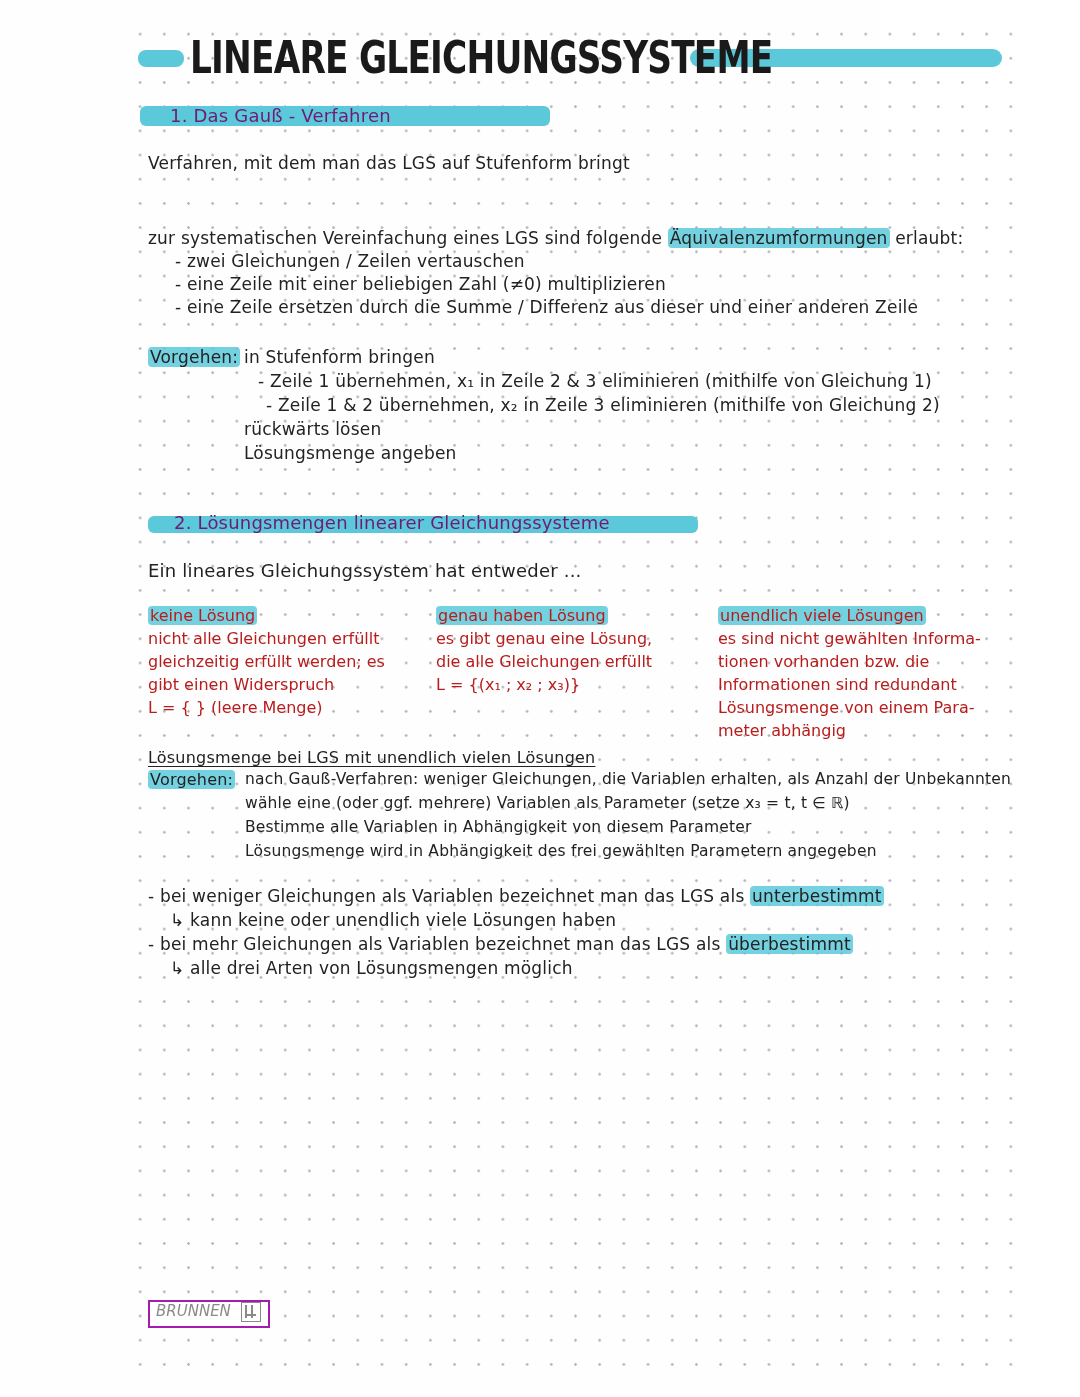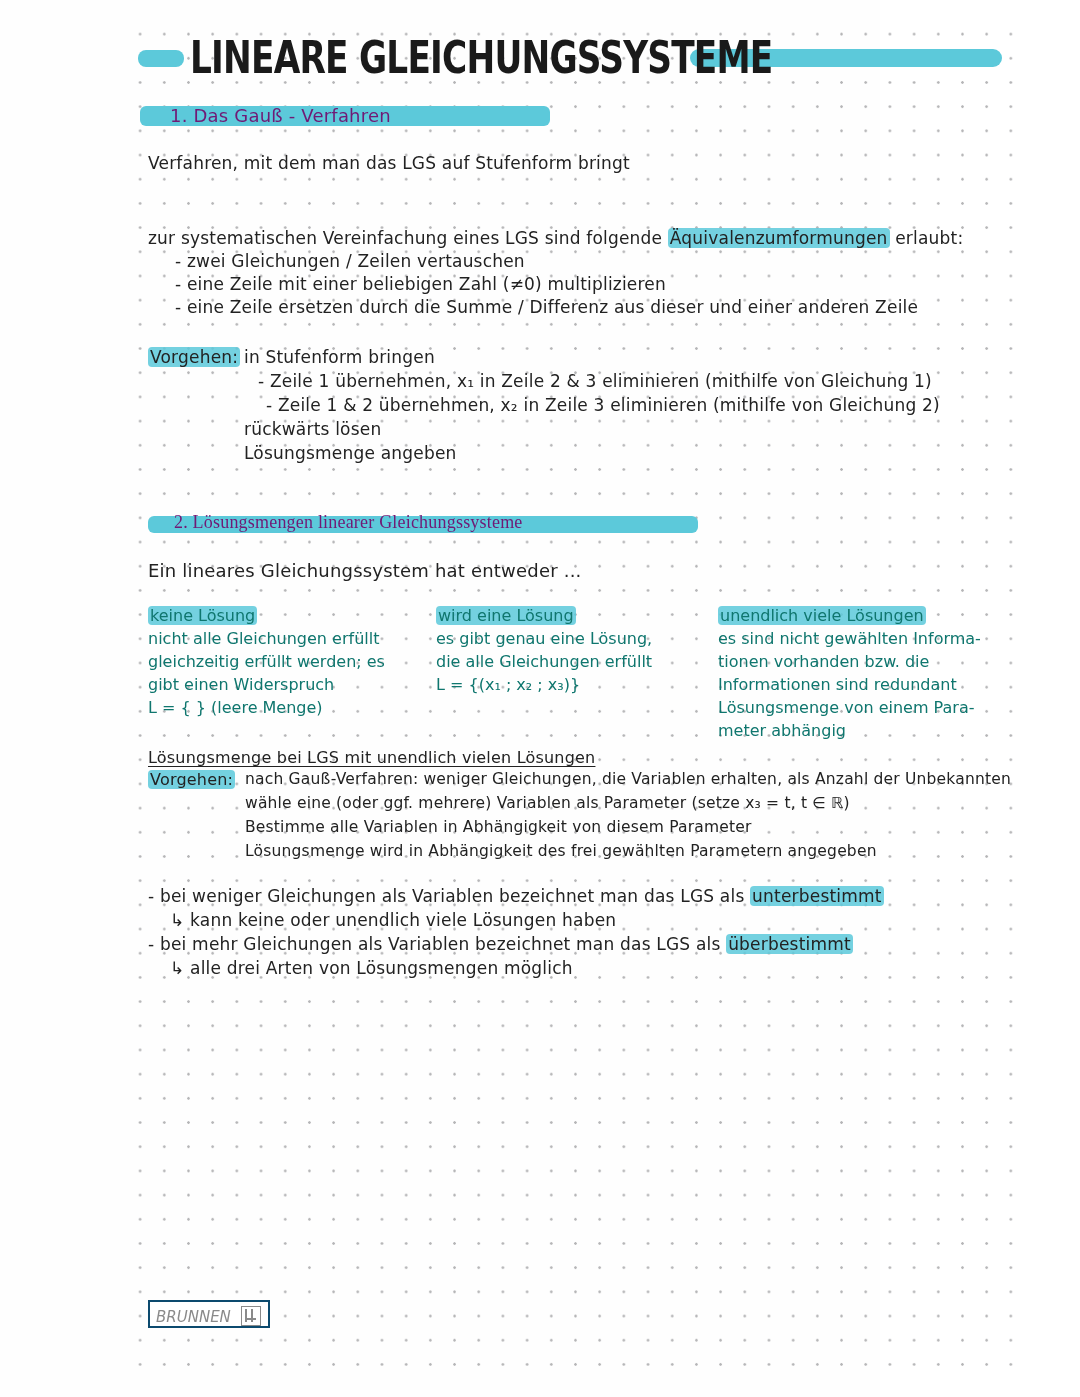--- a/index.html
+++ b/index.html
@@ -58,31 +58,31 @@
     }
     .sec-title {
       font-size: 18px;
       color: #701a75;
     }
     .underline { text-decoration: underline; text-underline-offset: 3px; }
     .col {
       position: absolute;
       font-size: 16px;
       line-height: 23px;
-      color: #0f766e;
+      color: #b91c1c;
     }
     .col .line { display: block; white-space: nowrap; }
     .brand {
       position: absolute;
       left: 148px; top: 1300px;
       width: 122px; height: 28px;
-      border: 2px solid #0c4a6e;
+      border: 2px solid #a21caf;
       box-sizing: border-box;
       display: flex;
-      align-items: flex-end;
+      align-items: flex-start;
       padding-left: 6px;
       gap: 10px;
       font-family: "DejaVu Sans", sans-serif;
       font-size: 15px;
       font-style: italic;
       color: #8a8a8a;
       background: #fff;
     }
     .brand-logo {
       width: 20px; height: 20px;
@@ -129,33 +129,33 @@
   <div class="abs hand" style="left:148px; top:347px;">
     <span class="hl-soft">Vorgehen:</span>
   </div>
   <div class="abs hand" style="left:244px; top:347px;">in Stufenform bringen</div>
   <div class="abs hand" style="left:258px; top:371px;">- Zeile 1 übernehmen, x₁ in Zeile 2 &amp; 3 eliminieren (mithilfe von Gleichung 1)</div>
   <div class="abs hand" style="left:266px; top:395px;">- Zeile 1 &amp; 2 übernehmen, x₂ in Zeile 3 eliminieren (mithilfe von Gleichung 2)</div>
   <div class="abs hand" style="left:244px; top:419px;">rückwärts lösen</div>
   <div class="abs hand" style="left:244px; top:443px;">Lösungsmenge angeben</div>
 
   <div class="abs hl" style="left:148px; top:516px; width:550px; height:17px;"></div>
-  <div class="abs hand sec-title" style="left:174px; top:512px;font-family:Liberation Serif, serif;">2. Lösungsmengen linearer Gleichungssysteme</div>
+  <div class="abs hand sec-title" style="left:174px; top:512px;">2. Lösungsmengen linearer Gleichungssysteme</div>
 
   <div class="abs hand" style="left:148px; top:560px; font-size:18px;">Ein lineares Gleichungssystem hat entweder ...</div>
 
   <div class="col" style="left:148px; top:604px;">
     <span class="line"><span class="hl-soft">keine Lösung</span></span>
     <span class="line">nicht alle Gleichungen erfüllt</span>
     <span class="line">gleichzeitig erfüllt werden; es</span>
     <span class="line">gibt einen Widerspruch</span>
     <span class="line">L = { }   (leere Menge)</span>
   </div>
   <div class="col" style="left:436px; top:604px;">
-    <span class="line"><span class="hl-soft">wird eine Lösung</span></span>
+    <span class="line"><span class="hl-soft">genau haben Lösung</span></span>
     <span class="line">es gibt genau eine Lösung,</span>
     <span class="line">die alle Gleichungen erfüllt</span>
     <span class="line">L = {(x₁ ; x₂ ; x₃)}</span>
   </div>
   <div class="col" style="left:718px; top:604px;">
     <span class="line"><span class="hl-soft">unendlich viele Lösungen</span></span>
     <span class="line">es sind nicht gewählten Informa-</span>
     <span class="line">tionen vorhanden bzw. die</span>
     <span class="line">Informationen sind redundant</span>
     <span class="line">Lösungsmenge von einem Para-</span>

